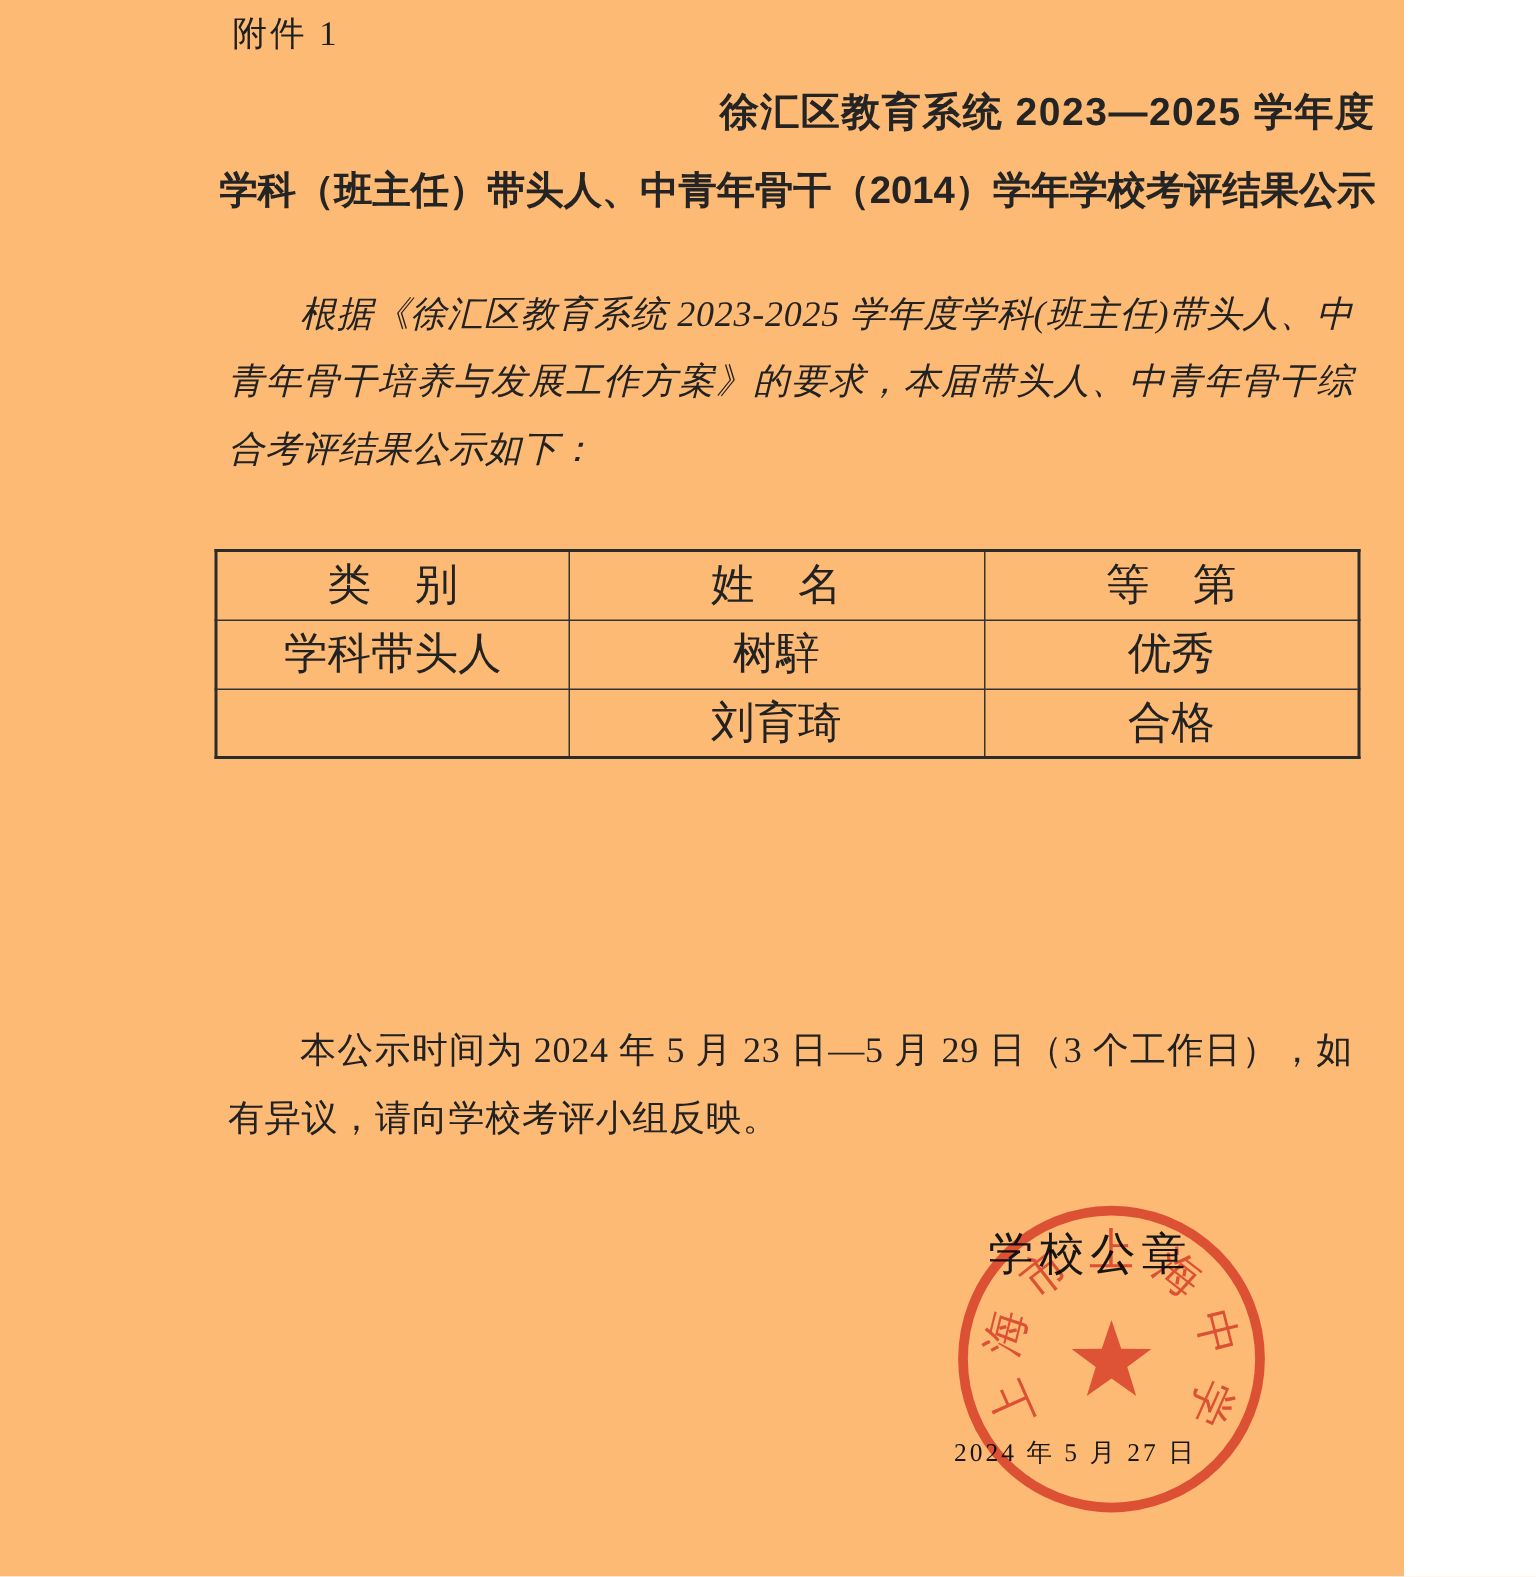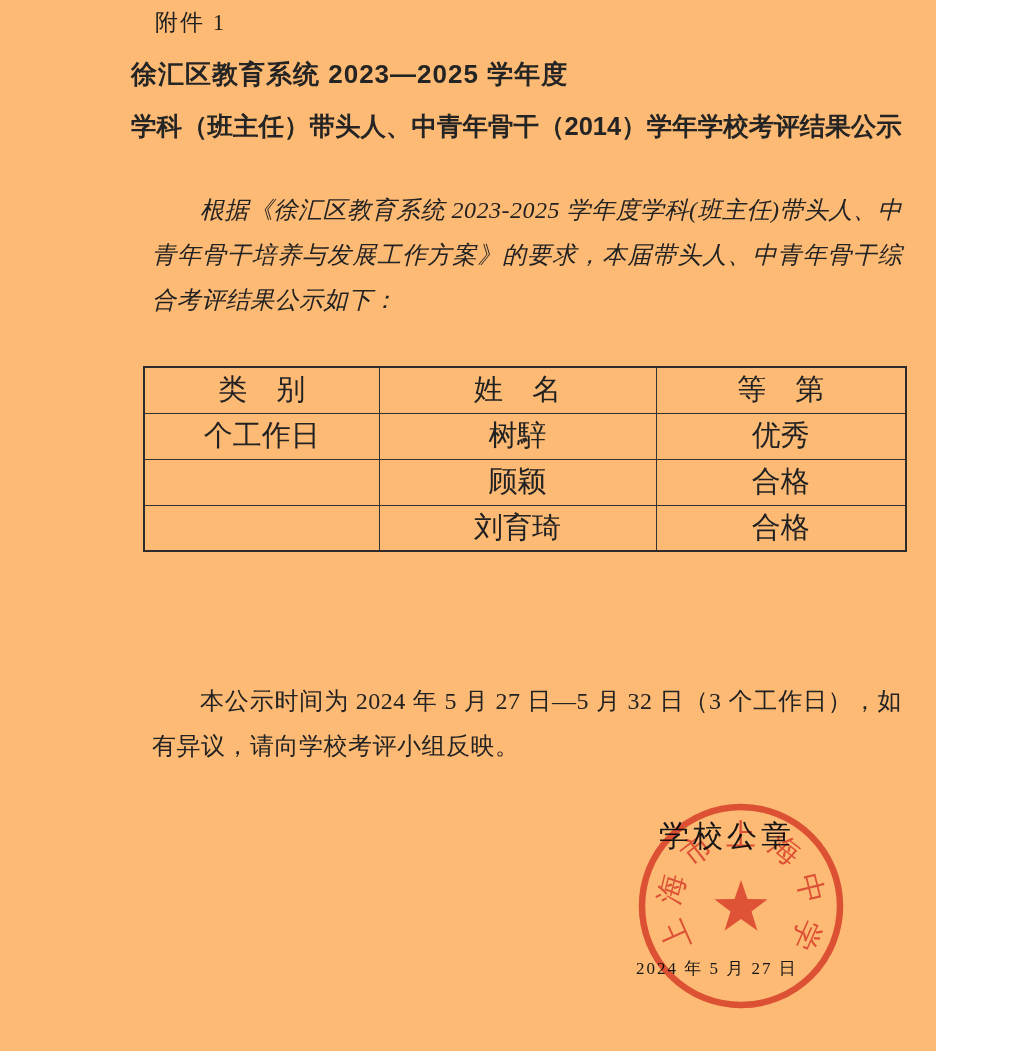--- a/index.html
+++ b/index.html
@@ -15,21 +15,21 @@
   }
   .attachment-label {
     position: absolute;
     left: 155px; top: 7px;
     font-size: 23px;
     letter-spacing: 2px;
   }
   .doc-title {
     position: absolute;
     left: 131px; width: 786px;
-    text-align: left;
+    text-align: right;
     font-family: "Liberation Sans", "DejaVu Sans", sans-serif;
     font-weight: bold;
     color: #242424;
   }
   .doc-title.line1 { top: 57px; font-size: 26px; letter-spacing: 1px; }
   .doc-title.line2 { top: 109px; font-size: 25.5px; }
   .body-paragraph {
     position: absolute;
     left: 152px; width: 750px;
     font-size: 24px;
@@ -106,38 +106,33 @@
     </colgroup>
     <thead>
       <tr>
         <th>类　别</th>
         <th>姓　名</th>
         <th>等　第</th>
       </tr>
     </thead>
     <tbody>
         <tr>
-          <td>个工作日</td>
+          <td>学科带头人</td>
           <td>树騂</td>
           <td>优秀</td>
-        </tr>
-        <tr>
-          <td></td>
-          <td>顾颖</td>
-          <td>合格</td>
         </tr>
         <tr>
           <td></td>
           <td>刘育琦</td>
           <td>合格</td>
         </tr>
       </tbody>
   </table>
 
-  <div class="body-paragraph notice">本公示时间为 2024 年 5 月 27 日—5 月 32 日（3 个工作日），如有异议，请向学校考评小组反映。</div>
+  <div class="body-paragraph notice">本公示时间为 2024 年 5 月 23 日—5 月 29 日（3 个工作日），如有异议，请向学校考评小组反映。</div>
 
   <div class="seal-label">学校公章</div>
 
   <div class="publish-date">2024 年 5 月 27 日</div>
 
   <div class="official-seal"><svg viewBox="0 0 214 214" width="214" height="214">
         <circle cx="107" cy="107" r="99" fill="none" stroke="#d6474b" stroke-width="6.5" opacity="0.9"></circle>
         <polygon points="107.0,81.0 113.5,100.1 133.6,100.3 117.5,112.4 123.5,131.7 107.0,120.0 90.5,131.7 96.5,112.4 80.4,100.3 100.5,100.1" fill="#d6474b" opacity="0.88"></polygon>
         <text x="41.2" y="136.3" fill="#d6474b" opacity="0.9" font-size="30" text-anchor="middle" dominant-baseline="central" transform="rotate(-114.0 41.2 136.3)">上</text>
         <text x="37.1" y="89.6" fill="#d6474b" opacity="0.9" font-size="30" text-anchor="middle" dominant-baseline="central" transform="rotate(-76.0 37.1 89.6)">海</text>

